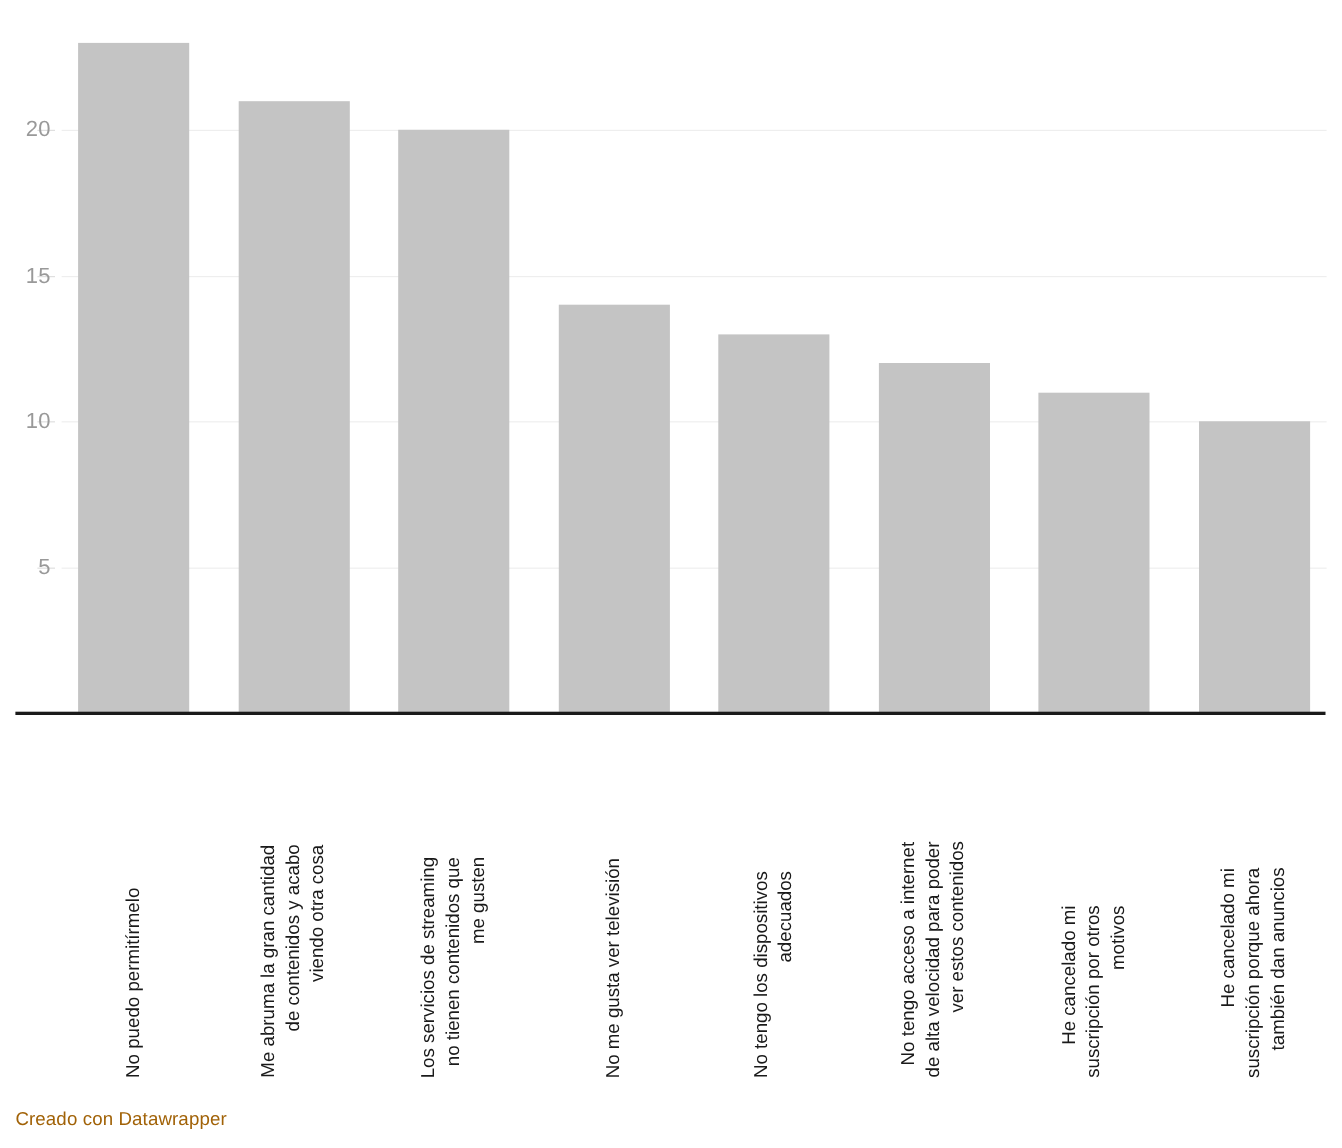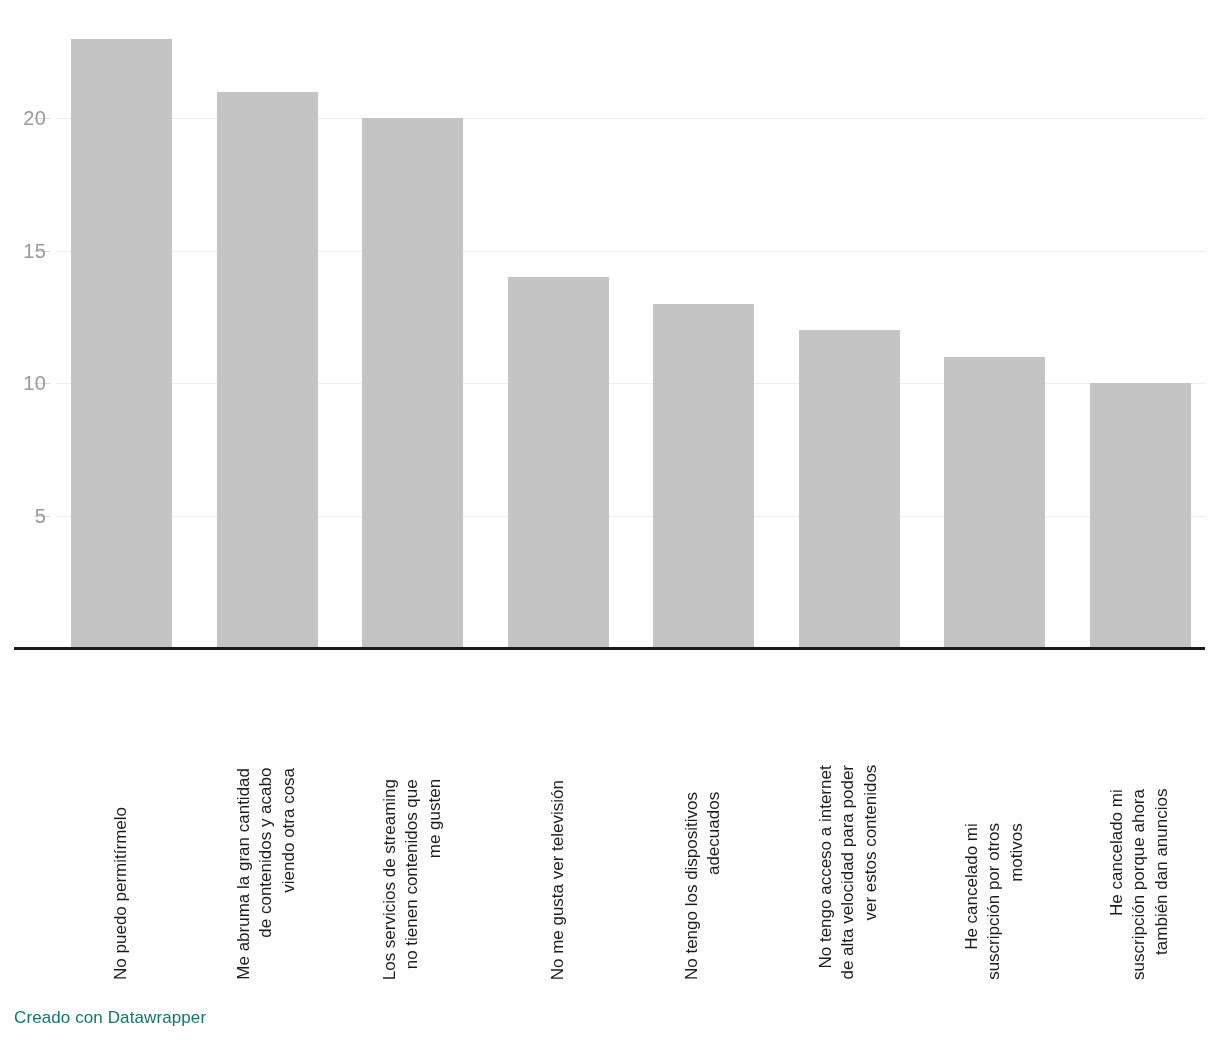--- a/index.html
+++ b/index.html
@@ -100,21 +100,21 @@
     white-space: pre-line;
     letter-spacing: 0px;
   }
 
   
   .footer {
     position: absolute;
     left: 14px;
     top: 1008px;
     font-size: 17px;
-    color: #0f766e;
+    color: #a16207;
     letter-spacing: 0.1px;
   }
 </style>
 </head>
 <body>
 
 <div id="chart-root">
 
   <div class="plot-area">
 

